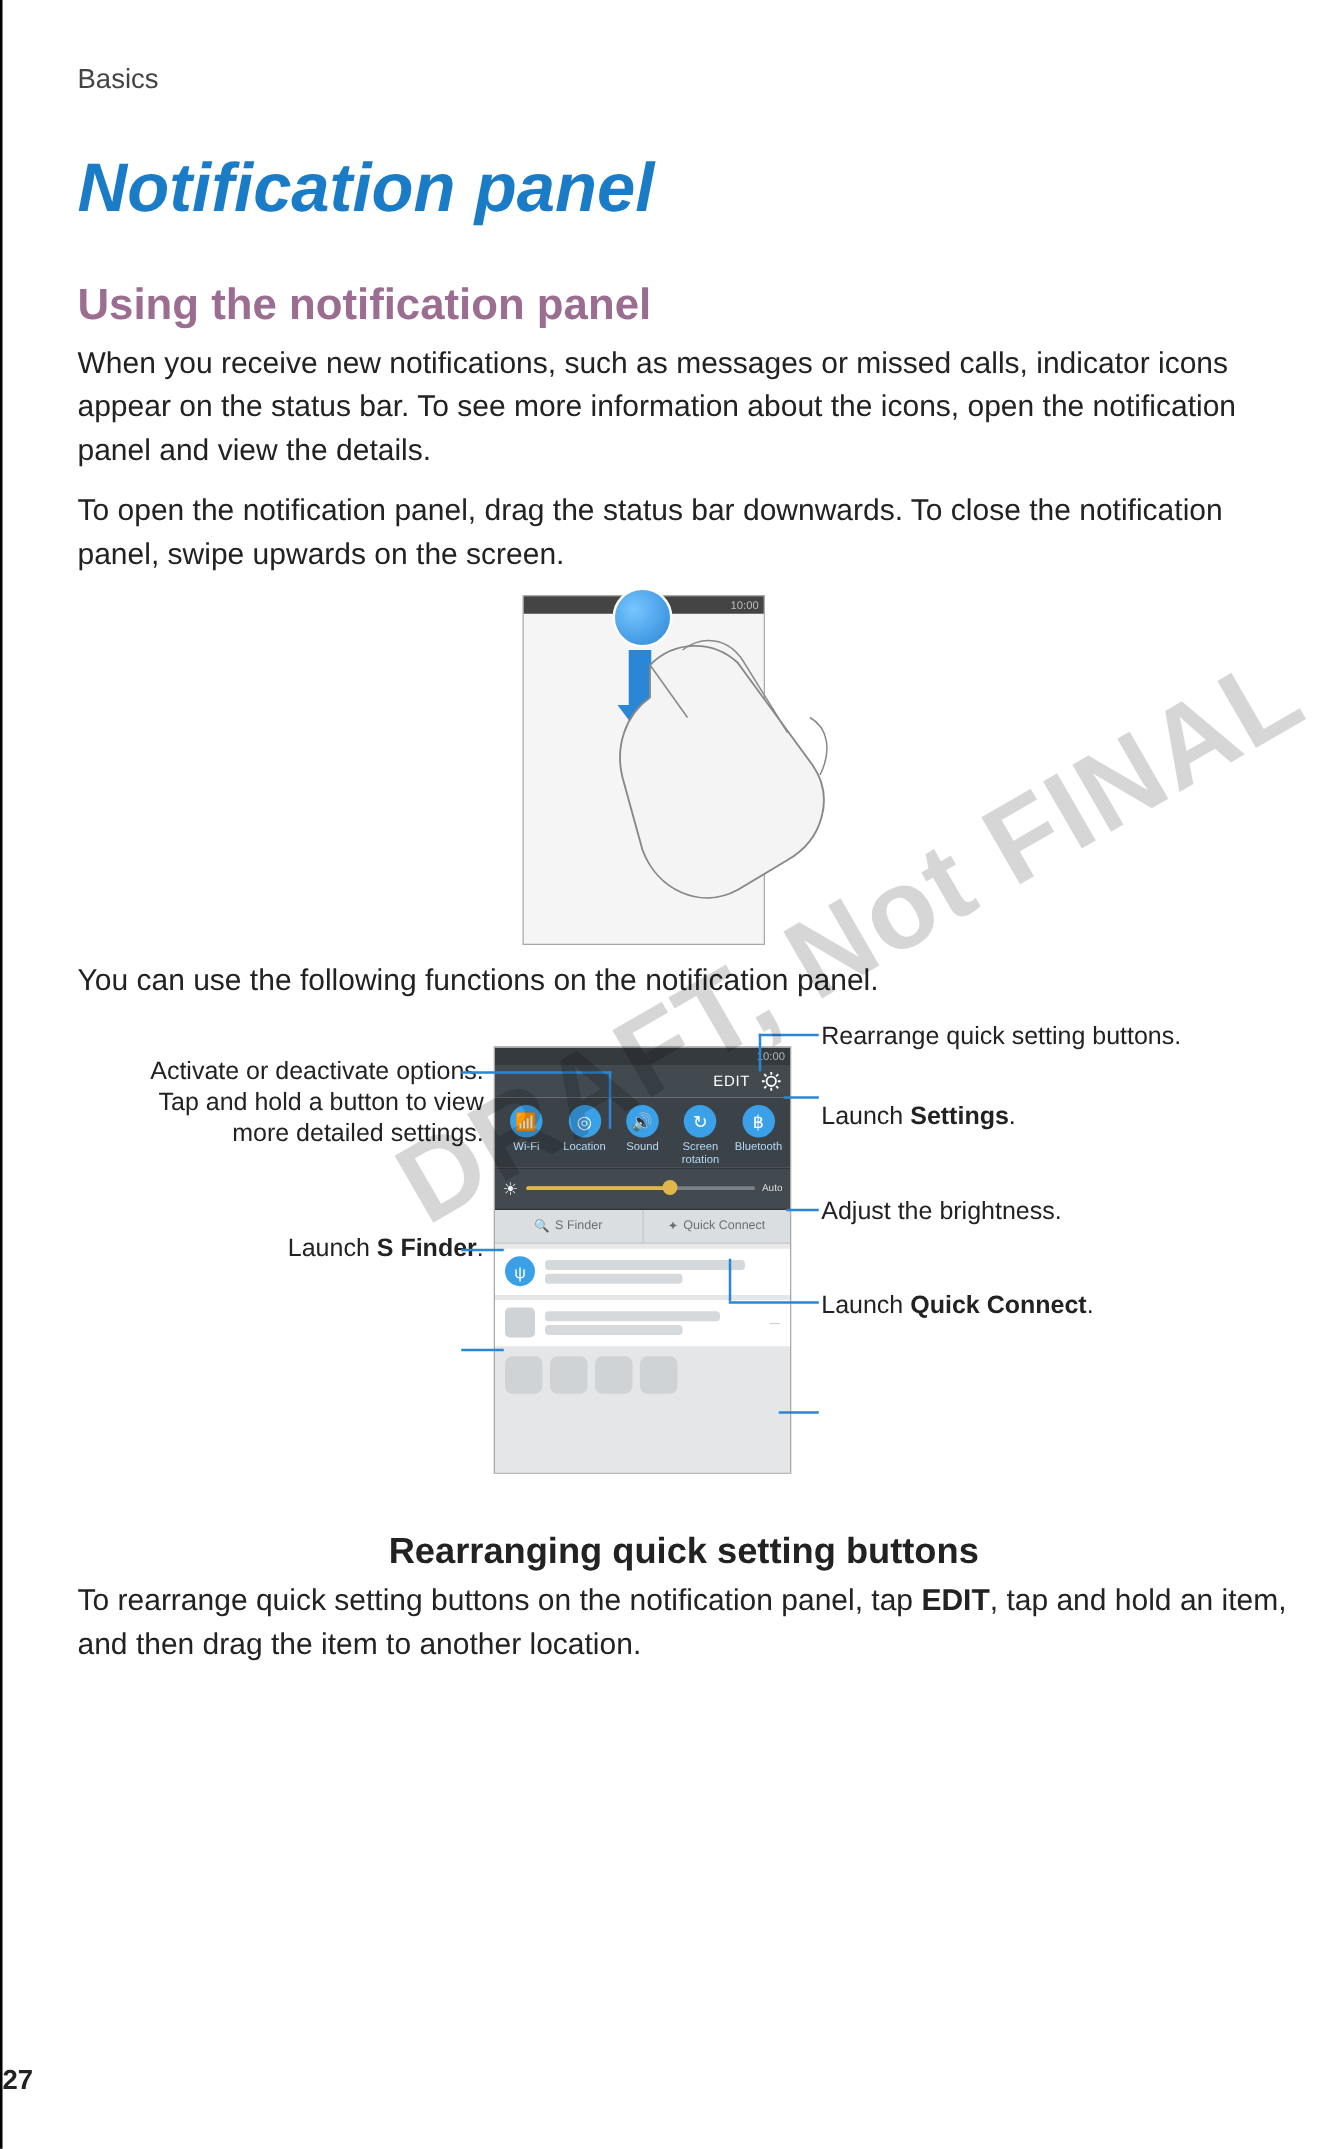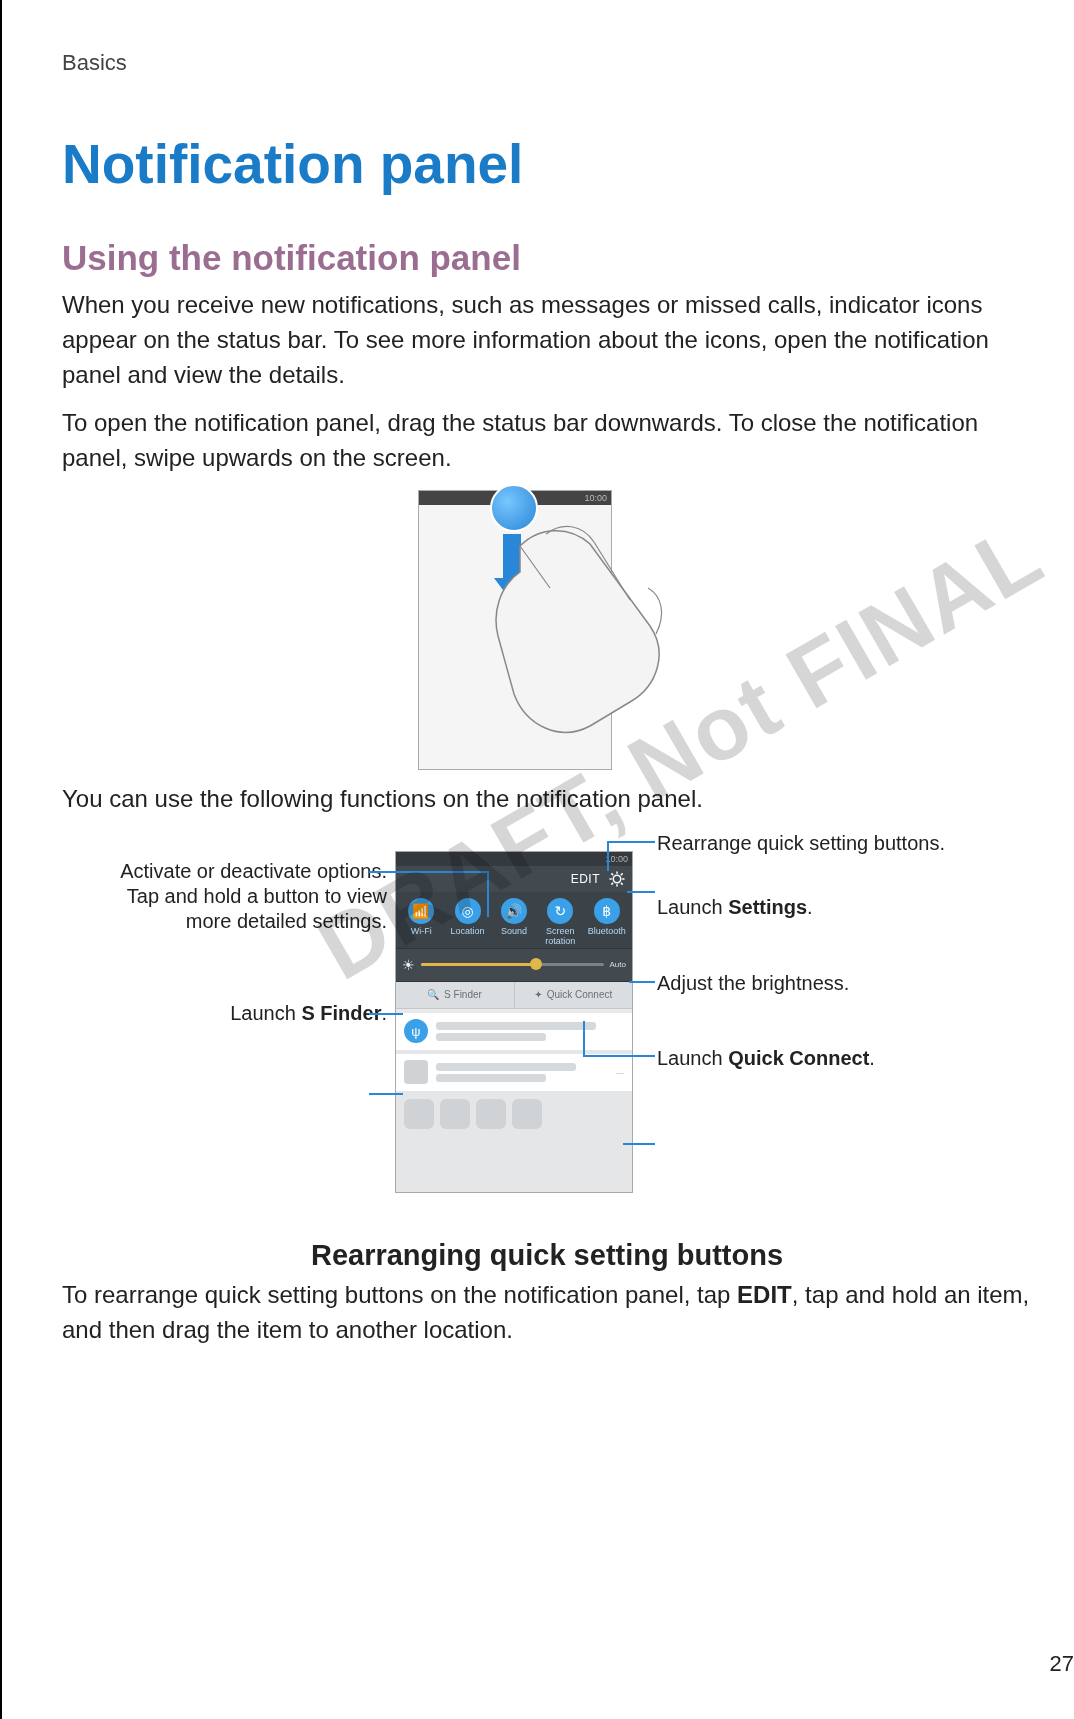--- a/index.html
+++ b/index.html
@@ -8,27 +8,27 @@
     width: 1074px;
     height: 1719px;
     background: #fff;
     font-family: "Segoe UI", "Myriad Pro", Arial, sans-serif;
     color: #222;
     position: relative;
     box-sizing: border-box;
     border-left: 2px solid #000;
     padding: 50px 42px 0 60px;
   }
-  .header-label { font-size: 22px; color: #444; margin-bottom: 56px; }
-  h1.title { color: #1a7bc7; font-size: 55px; font-weight: 600; margin: 16px 0 42px 0; }
+  .header-label { font-size: 22px; color: #444; margin-bottom: 42px; }
+  h1.title { color: #1a7bc7; font-size: 55px; font-weight: 600; margin: 16px 0 42px 0; font-style: italic; }
   h2.section { color: #9b6d90; font-size: 35px; font-weight: 700; margin: 0 0 10px 0; }
   p.body { font-size: 24px; line-height: 1.45; margin: 0 0 14px 0; }
   .body b { font-weight: 700; }
   h3.subsection { font-size: 29px; font-weight: 700; margin: 28px 0 6px 0; text-align: center; }
-  .page-number { position: absolute; bottom: 42px; left: 0; right: 0; text-align: right; font-size: 22px; }
+  .page-number { position: absolute; bottom: 42px; left: 0; right: 0; text-align: left; font-size: 22px; font-weight: bold; }
 
   
   .watermark {
     position: absolute;
     left: 270px; top: 700px;
     font-size: 90px;
     font-weight: 700;
     color: rgba(0,0,0,0.16);
     transform: rotate(-30deg);
     letter-spacing: 2px;

